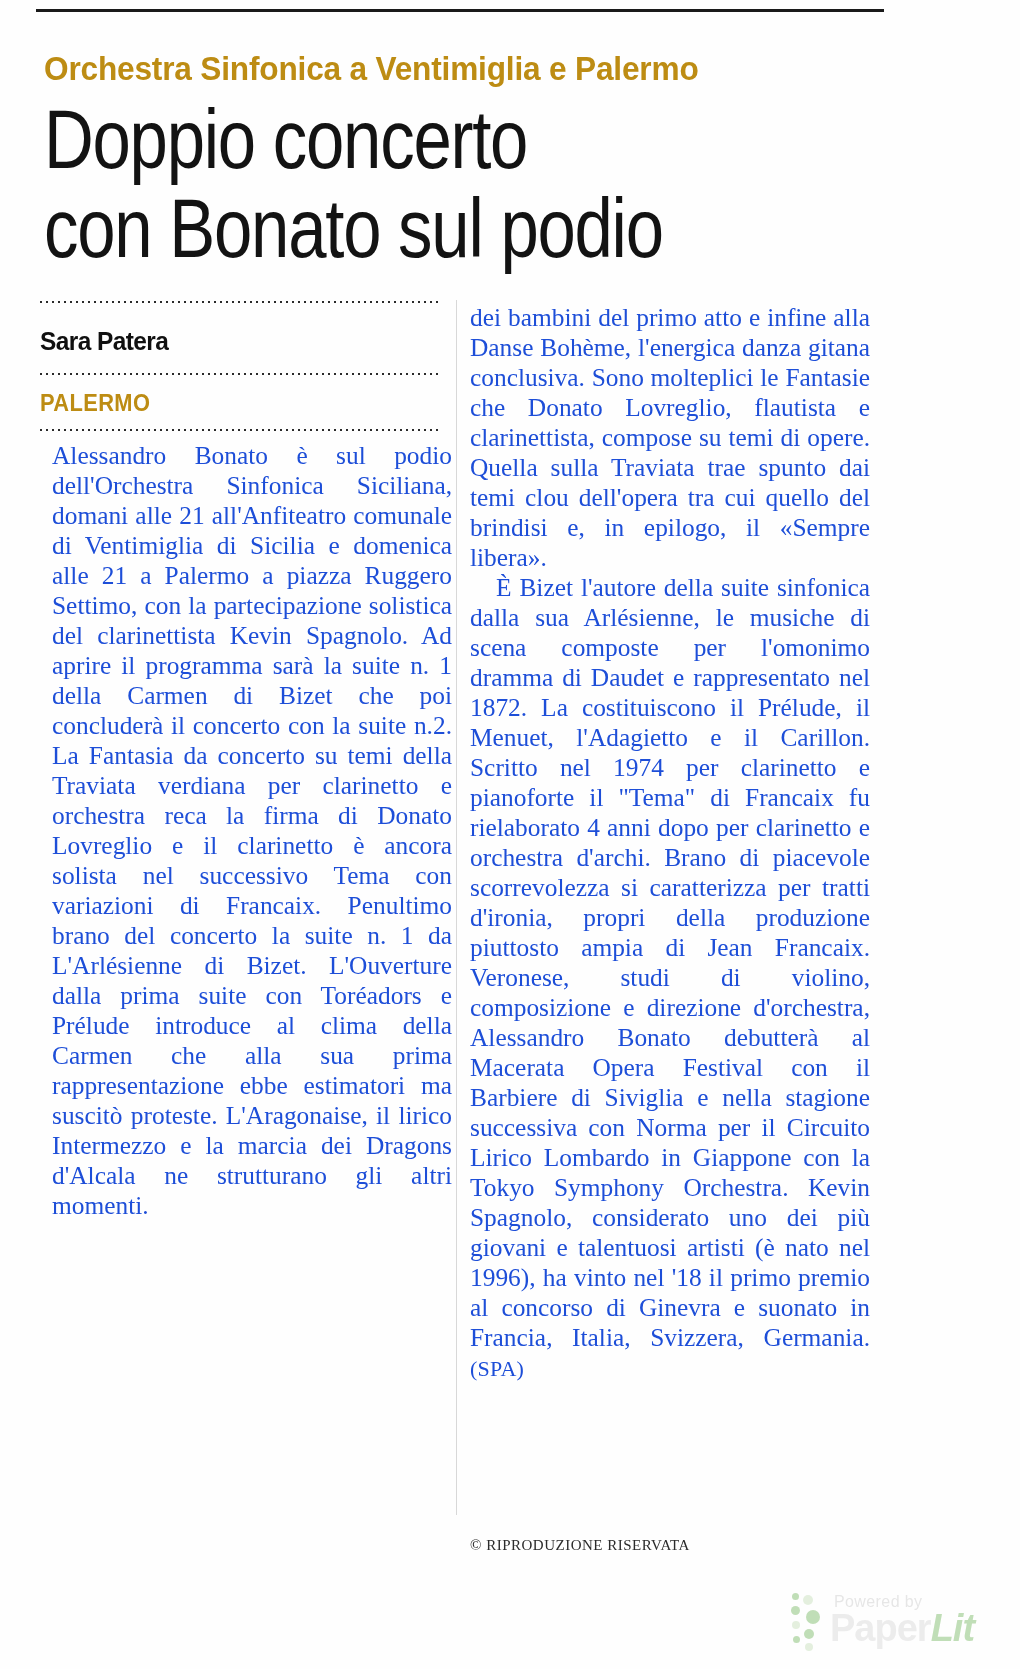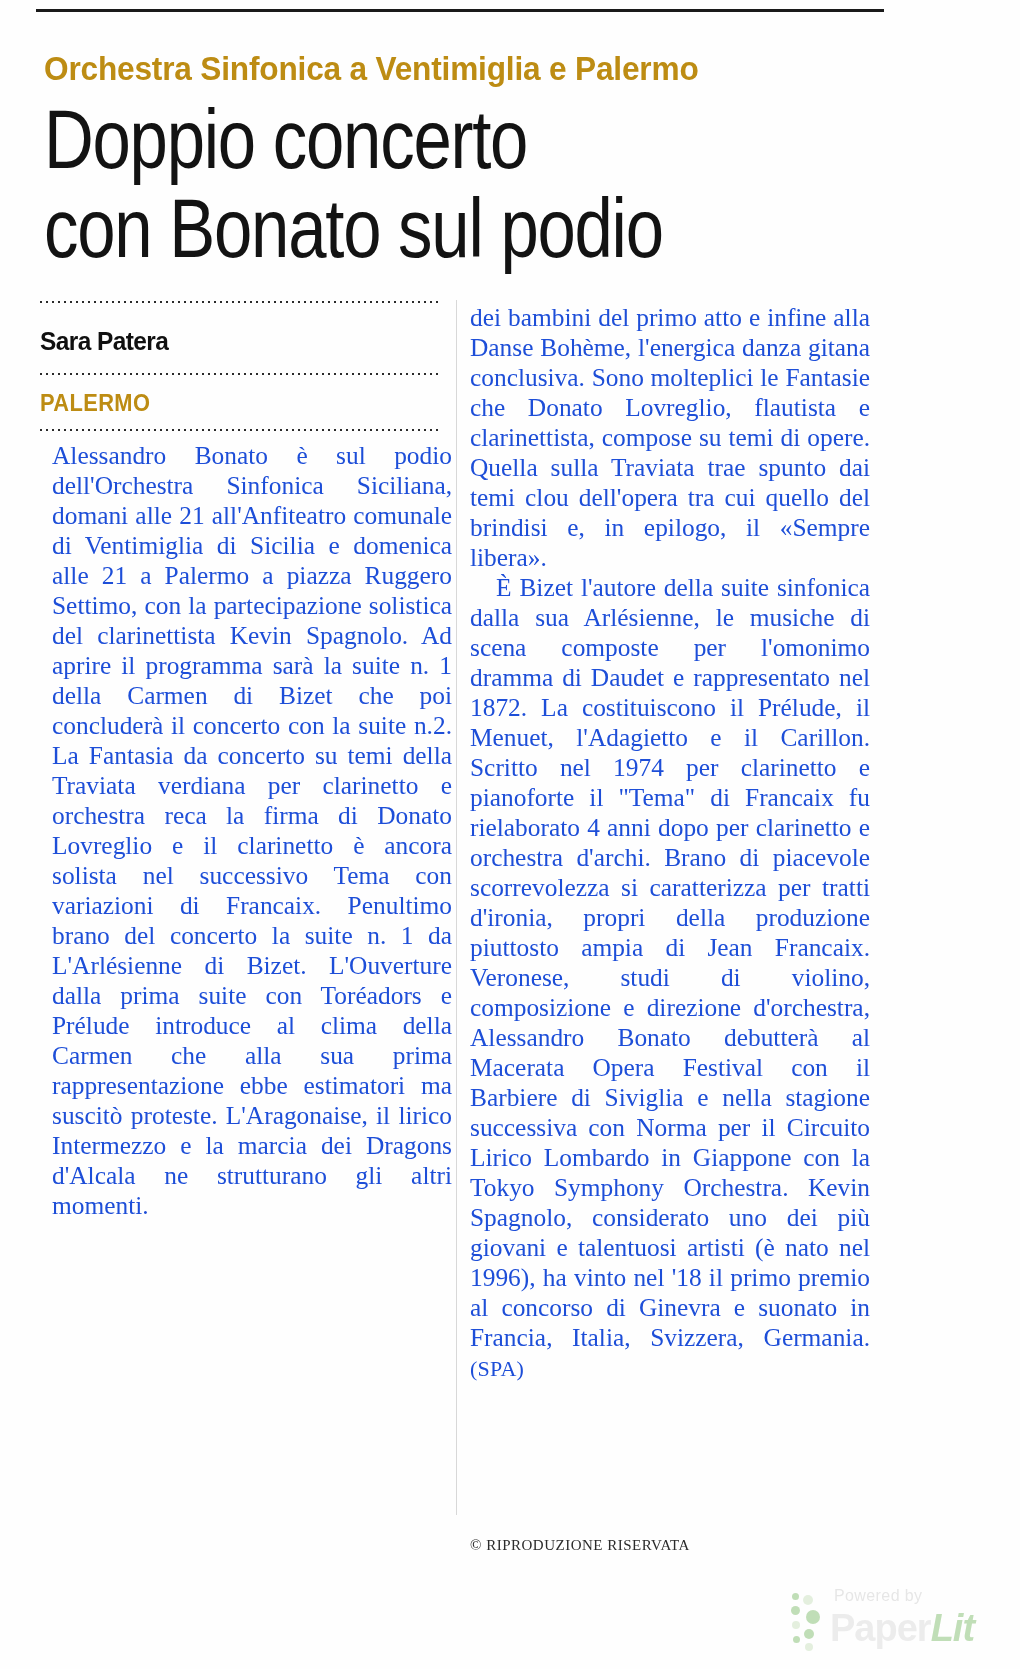--- a/index.html
+++ b/index.html
@@ -174,21 +174,21 @@
   }
   .wm-dots {
     position: absolute;
     left: 0; top: 8px;
     width: 34px; height: 60px;
   }
   .wm-dot { position: absolute; border-radius: 50%; background: #8fc47e; }
   .wm-dot.pale { background: #cfe4c5; }
   .wm-powered {
     position: absolute;
-    left: 44px; top: 2px;
+    left: 44px; top: 8px;
     font-family: "Liberation Sans", "DejaVu Sans", sans-serif;
     font-size: 16px;
     color: #d3d3d3;
     letter-spacing: 0.4px;
     white-space: nowrap;
   }
   .wm-brand {
     position: absolute;
     left: 40px; top: 22px;
     font-family: "Liberation Sans", "DejaVu Sans", sans-serif;

